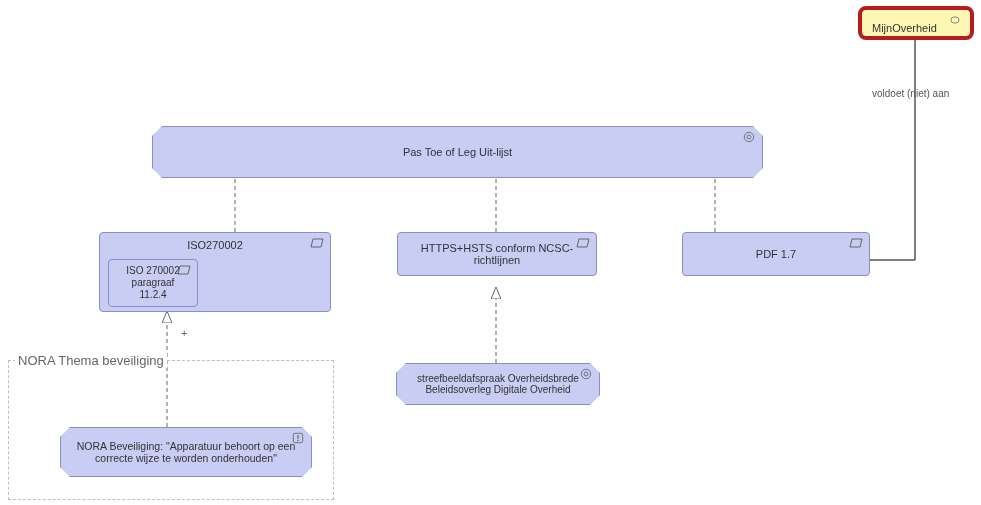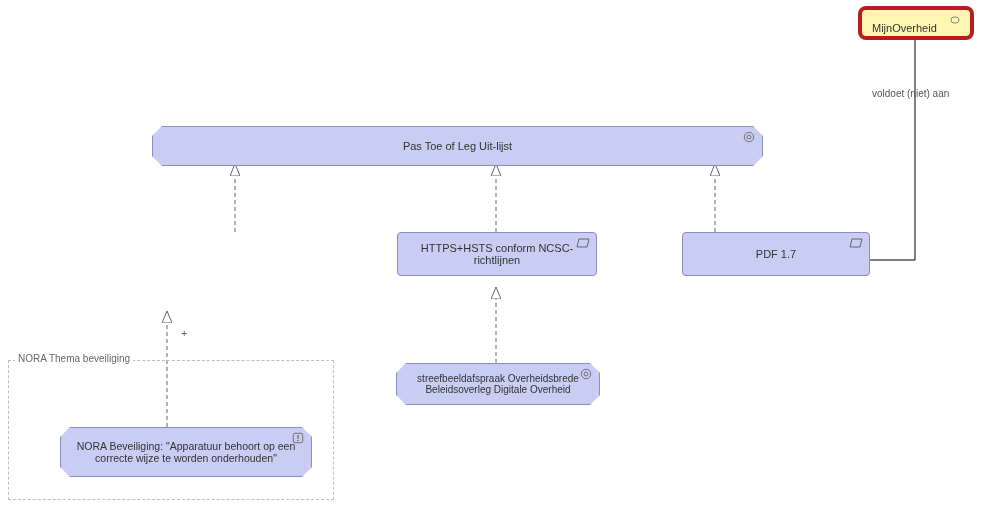--- a/index.html
+++ b/index.html
@@ -75,21 +75,21 @@
     position: absolute;
     border: 1px dashed #bfbfbf;
     background: transparent;
   }
   .group-label {
     position: absolute;
     top: -8px;
     left: 6px;
     background: #ffffff;
     padding: 0 3px;
-    font-size: 10px;
+    font-size: 13px;
     color: #666;
   }
   .icon-corner {
     position: absolute;
     top: 4px;
     right: 6px;
     width: 14px;
     height: 12px;
     pointer-events: none;
   }
@@ -132,28 +132,42 @@
   </svg>
 
   <div class="node actor" style="left:858px; top:6px; width:116px; height:34px;">
     <span>MijnOverheid</span>
     <svg class="icon-corner" viewBox="0 0 14 12">
       <rect x="1" y="3" width="8" height="6" rx="3" ry="3" fill="none" stroke="#888" stroke-width="1"></rect>
     </svg>
   </div>
   <div class="rel-label" style="left:872px; top:88px;">voldoet (niet) aan</div>
 
-  <div class="node goal" style="left:152px; top:126px; width:611px; height:40px;">
+  <div class="node goal" style="left:152px; top:126px; width:611px; height:52px;">
     <span class="title-only">Pas Toe of Leg Uit-lijst</span>
     <svg class="icon-corner" viewBox="0 0 14 14">
       <circle cx="7" cy="7" r="5.5" fill="none" stroke="#666" stroke-width="1"></circle>
       <circle cx="7" cy="7" r="2.3" fill="none" stroke="#666" stroke-width="1"></circle>
     </svg>
   </div>
 
+  <div class="node req" style="left:99px; top:232px; width:232px; height:80px; align-items:flex-start; justify-content:center; padding-top:6px;">
+    <span>ISO270002</span>
+    <svg class="icon-corner" viewBox="0 0 14 12">
+      <path d="M2 2 L12 2 L10 10 L0 10 Z" transform="translate(1,0)" fill="none" stroke="#666" stroke-width="1"></path>
+    </svg>
+    <div class="nested" style="left:8px; top:26px; width:90px; height:48px;">
+      <span>ISO 270002</span>
+      <span>paragraaf</span>
+      <span>11.2.4</span>
+      <svg class="icon-corner" viewBox="0 0 14 12">
+        <path d="M2 2 L12 2 L10 10 L0 10 Z" transform="translate(1,0)" fill="none" stroke="#666" stroke-width="1"></path>
+      </svg>
+    </div>
+  </div>
 
   <div class="node req" style="left:397px; top:232px; width:200px; height:44px;">
     <span>HTTPS+HSTS conform NCSC-richtlijnen</span>
     <svg class="icon-corner" viewBox="0 0 14 12">
       <path d="M2 2 L12 2 L10 10 L0 10 Z" transform="translate(1,0)" fill="none" stroke="#666" stroke-width="1"></path>
     </svg>
   </div>
 
   <div class="node req" style="left:682px; top:232px; width:188px; height:44px;">
     <span>PDF 1.7</span>

